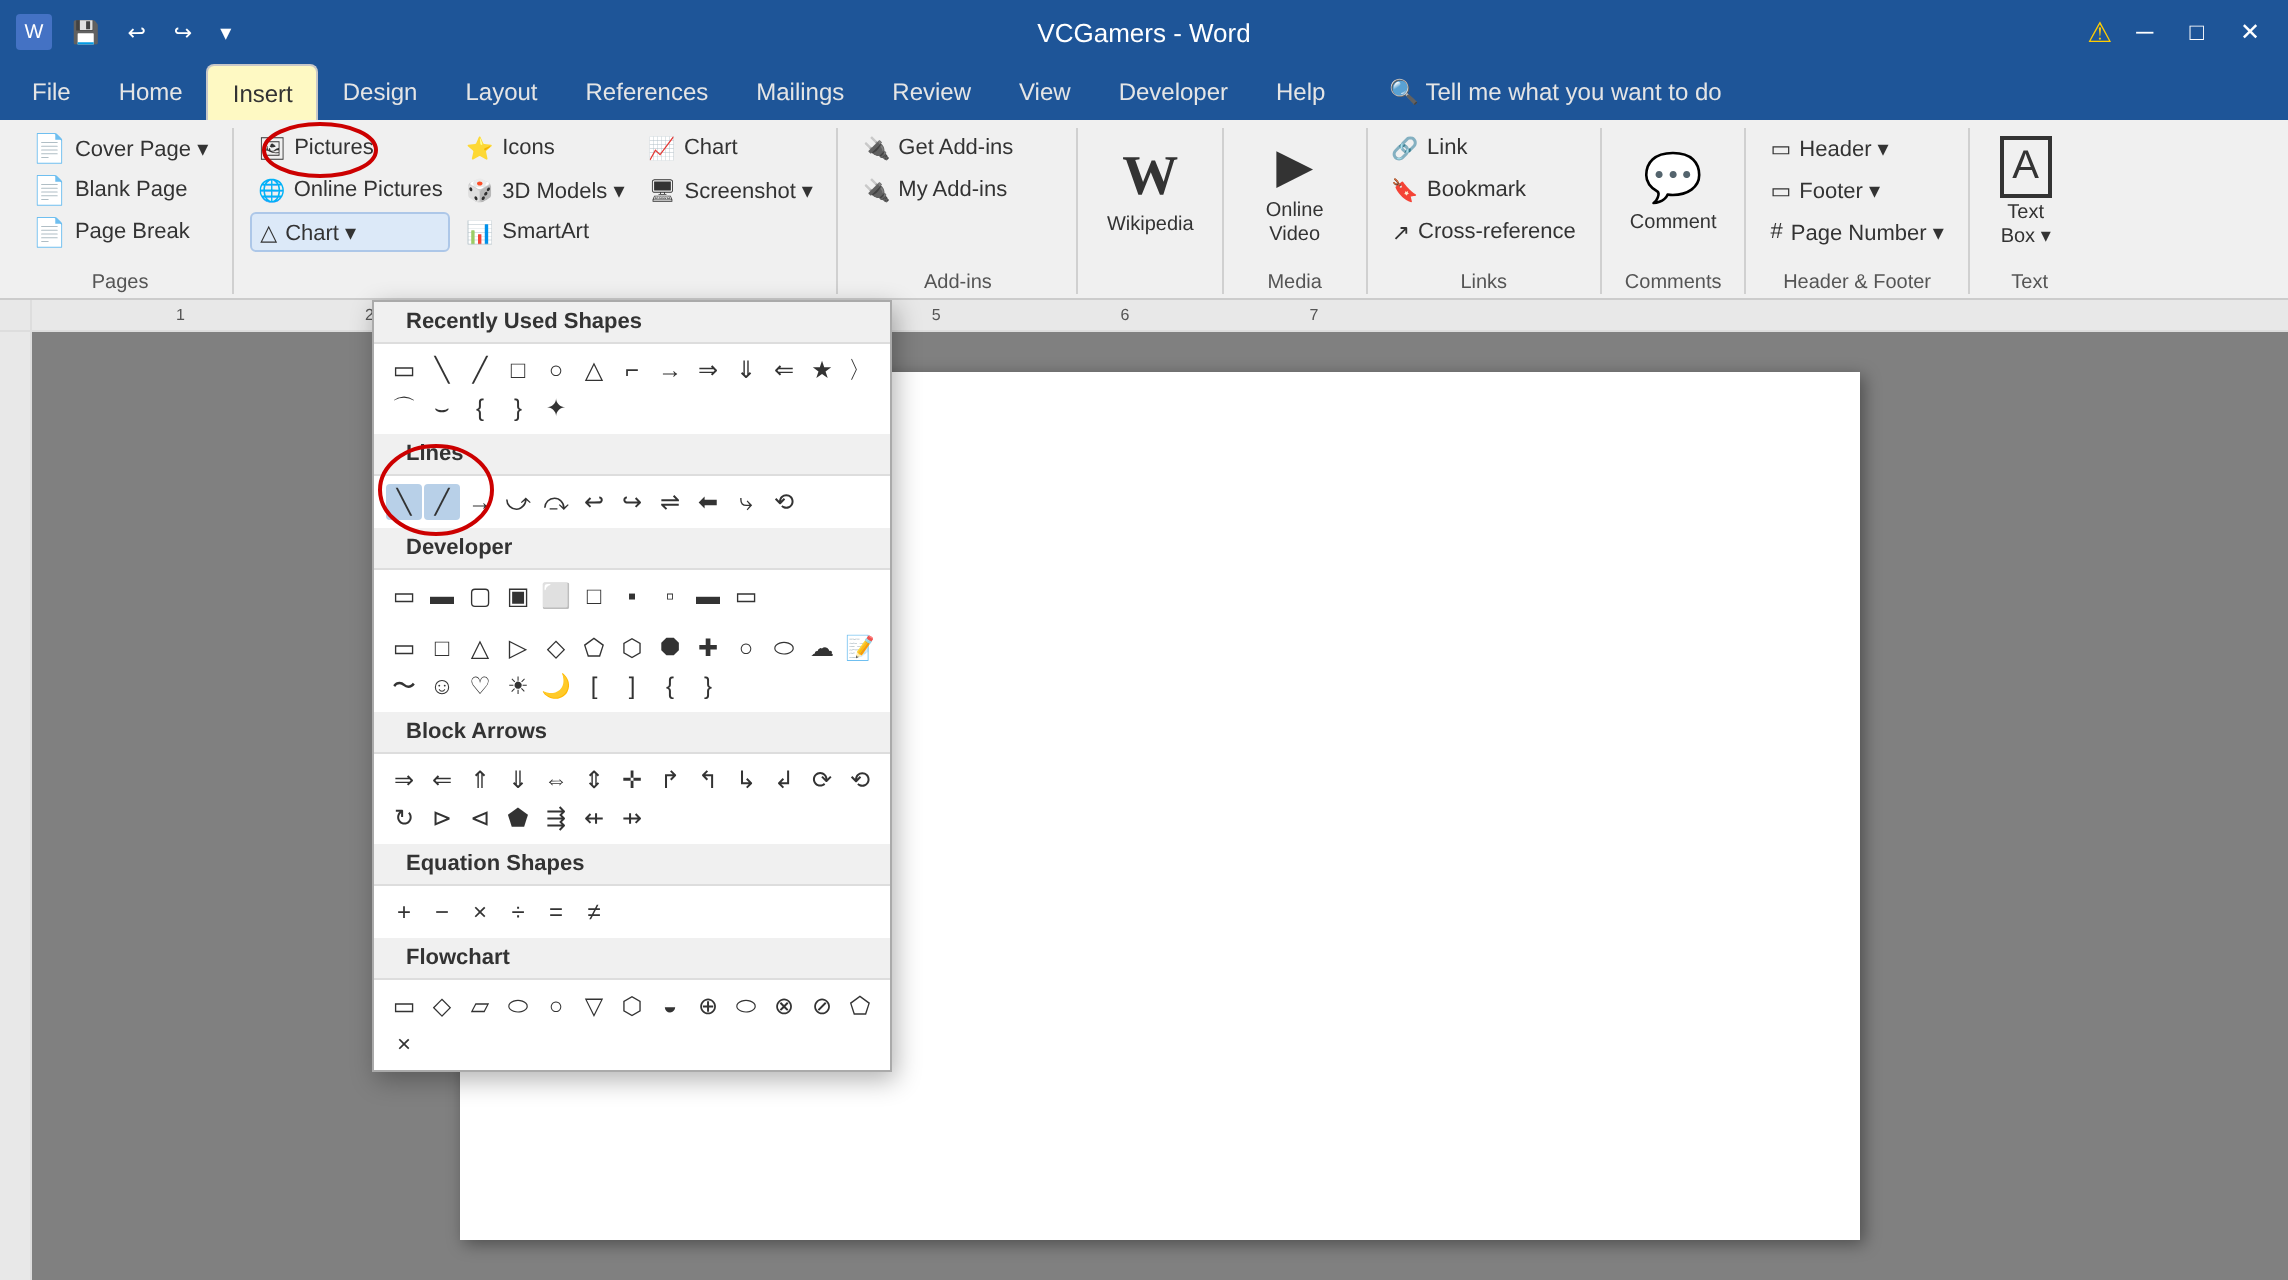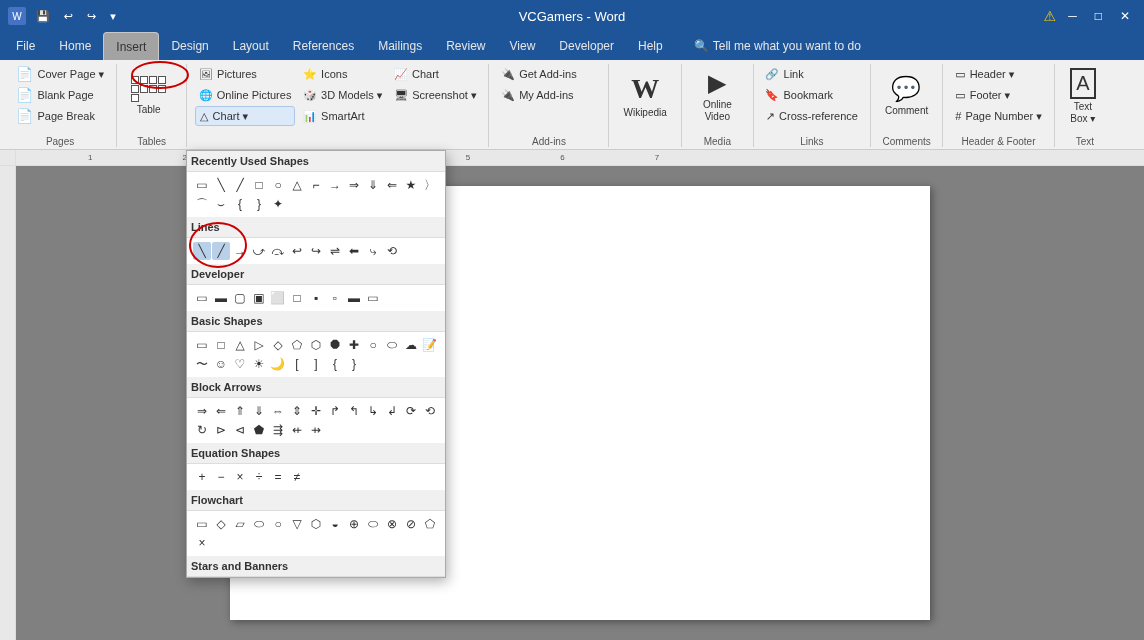--- a/index.html
+++ b/index.html
@@ -138,21 +138,21 @@
       top: 150px;
       width: 260px;
       background: white;
       border: 1px solid #aaa;
       box-shadow: 2px 4px 12px rgba(0,0,0,0.3);
       z-index: 100;
       font-size: 11px;
     }
     .dropdown-section-header {
       background: #f0f0f0;
-      padding: 4px 4px;
+      padding: 4px 16px;
       font-weight: bold;
       color: #333;
       border-bottom: 1px solid #ddd;
       font-size: 11px;
     }
     .shapes-grid {
       display: flex;
       flex-wrap: wrap;
       padding: 4px 6px;
       gap: 1px;
@@ -202,21 +202,21 @@
     <span class="warning-icon">⚠</span>
     <span style="color:white;font-size:12px;padding:0 6px;cursor:pointer;">─</span>
     <span style="color:white;font-size:12px;padding:0 6px;cursor:pointer;">□</span>
     <span style="color:white;font-size:12px;padding:0 6px;cursor:pointer;">✕</span>
   </div>
 </div>
 
 <div class="ribbon-tabs">
   <div class="ribbon-tab">File</div>
   <div class="ribbon-tab">Home</div>
-  <div class="ribbon-tab active highlighted" style="background:#a3a3a3;color:#333;border:1px solid #c8c8c8;border-bottom:none;">Insert</div>
+  <div class="ribbon-tab active highlighted" style="background:#fef9c3;color:#333;border:1px solid #c8c8c8;border-bottom:none;">Insert</div>
   <div class="ribbon-tab">Design</div>
   <div class="ribbon-tab">Layout</div>
   <div class="ribbon-tab">References</div>
   <div class="ribbon-tab">Mailings</div>
   <div class="ribbon-tab">Review</div>
   <div class="ribbon-tab">View</div>
   <div class="ribbon-tab">Developer</div>
   <div class="ribbon-tab">Help</div>
   <div class="ribbon-tab" style="margin-left:8px;">🔍 Tell me what you want to do</div>
 </div>
@@ -236,39 +236,20 @@
         </div>
         <div class="ribbon-btn-small">
           <span class="icon">📄</span>
           <span>Page Break</span>
         </div>
       </div>
     </div>
     <div class="ribbon-group-label">Pages</div>
   </div>
 
-  <div class="ribbon-group tables-group">
-    <div class="ribbon-group-content">
-      <div class="ribbon-btn">
-        <div class="table-icon">
-          <div class="table-cell-icon"></div>
-            <div class="table-cell-icon"></div>
-            <div class="table-cell-icon"></div>
-          <div class="table-cell-icon"></div>
-            <div class="table-cell-icon"></div>
-            <div class="table-cell-icon"></div>
-          <div class="table-cell-icon"></div>
-            <div class="table-cell-icon"></div>
-            <div class="table-cell-icon"></div>
-        </div>
-        <span class="ribbon-btn-label">Table</span>
-      </div>
-    </div>
-    <div class="ribbon-group-label">Tables</div>
-  </div>
 
   <div class="ribbon-group" style="min-width:260px;">
     <div class="ribbon-group-content">
       <div class="ribbon-col">
         <div class="ribbon-btn-small">
           <span>🖼</span>
           <span>Pictures</span>
         </div>
         <div class="ribbon-btn-small">
           <span>🌐</span>
@@ -473,21 +454,20 @@
     <div class="shape-item">▢</div>
     <div class="shape-item">▣</div>
     <div class="shape-item">⬜</div>
     <div class="shape-item">□</div>
     <div class="shape-item">▪</div>
     <div class="shape-item">▫</div>
     <div class="shape-item">▬</div>
     <div class="shape-item">▭</div>
   </div>
 
-  <div class="dropdown-section-header">Basic Shapes</div>
   <div class="shapes-grid">
     <div class="shape-item">▭</div>
     <div class="shape-item">□</div>
     <div class="shape-item">△</div>
     <div class="shape-item">▷</div>
     <div class="shape-item">◇</div>
     <div class="shape-item">⬠</div>
     <div class="shape-item">⬡</div>
     <div class="shape-item">⯃</div>
     <div class="shape-item">✚</div>
@@ -551,21 +531,20 @@
     <div class="shape-item">⬡</div>
     <div class="shape-item">◒</div>
     <div class="shape-item">⊕</div>
     <div class="shape-item">⬭</div>
     <div class="shape-item">⊗</div>
     <div class="shape-item">⊘</div>
     <div class="shape-item">⬠</div>
     <div class="shape-item">×</div>
   </div>
 
-  <div class="dropdown-section-header">Stars and Banners</div>
 
 </div>
 
 <svg style="position:absolute;left:186px;top:150px;width:260px;height:900px;pointer-events:none;z-index:200;">
   
 </svg>
 
 <svg style="position:absolute;left:130px;top:60px;width:60px;height:30px;pointer-events:none;z-index:200;">
   <ellipse cx="30" cy="15" rx="28" ry="13" fill="none" stroke="#cc0000" stroke-width="2"></ellipse>
 </svg>

